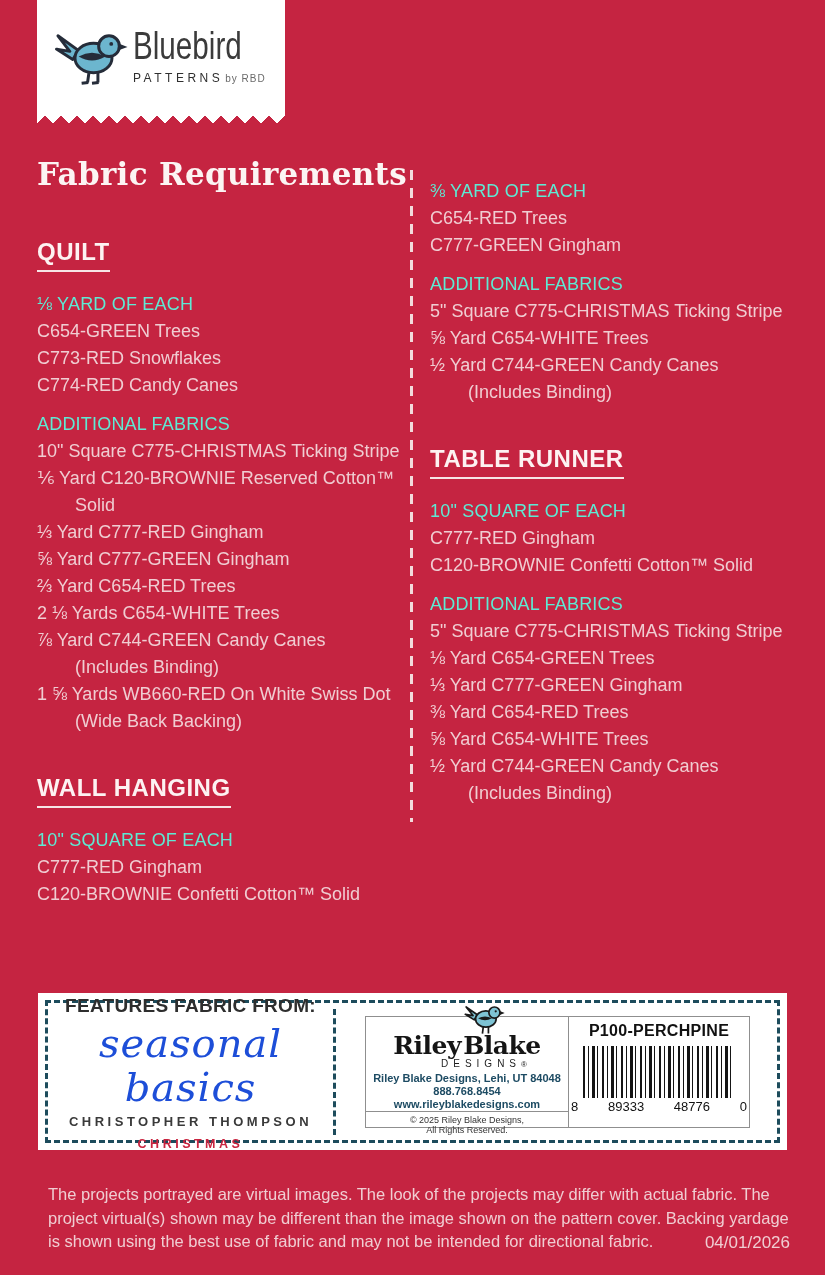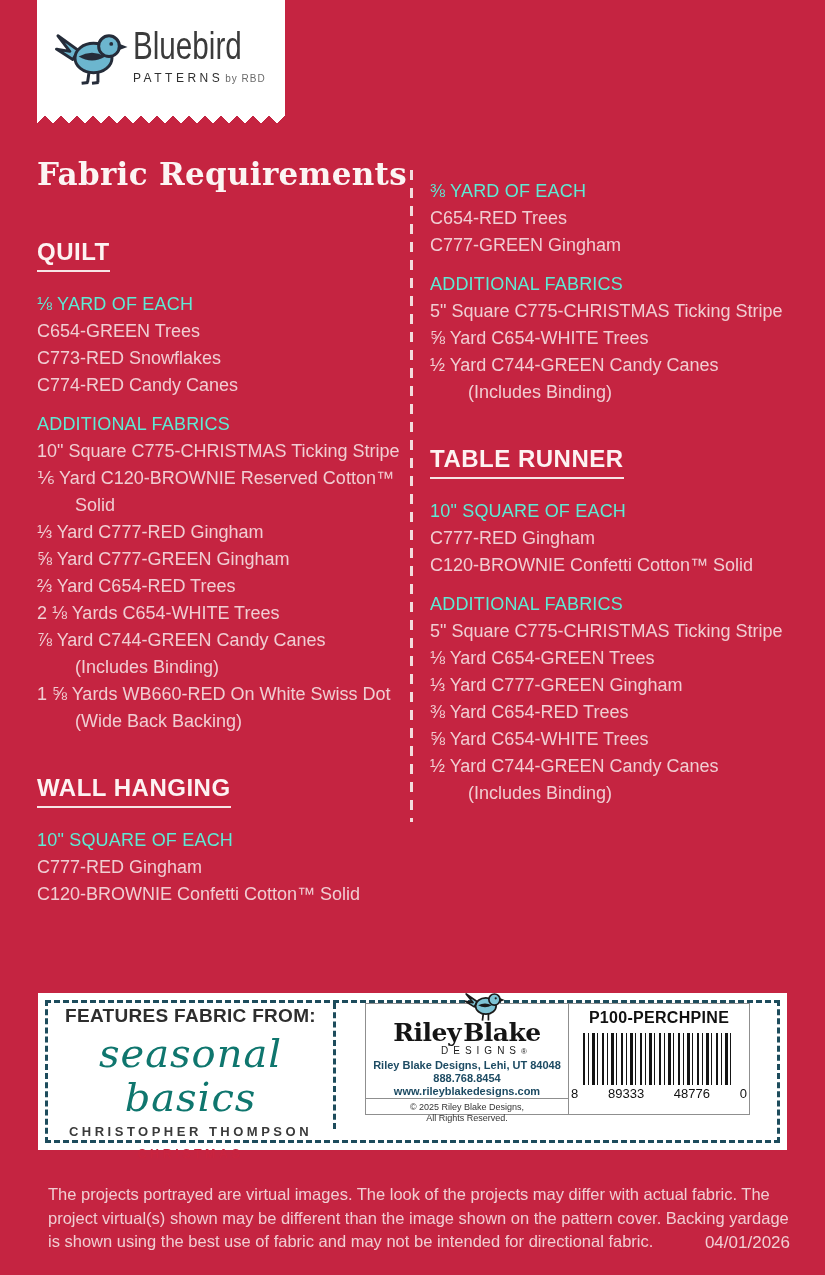--- a/index.html
+++ b/index.html
@@ -61,27 +61,27 @@
   }
   .item{font-size:18px;color:#f0cdd2;line-height:27px;}
   .item.indent{padding-left:38px;}
 
   
   .footer-panel{
     position:absolute;left:38px;top:993px;width:749px;height:157px;background:#ffffff;
   }
   .panel-inner{
     position:absolute;inset:7px;border:3px dashed #1d4c5c;
-    display:flex;align-items:flex-start;
+    display:flex;align-items:center;
   }
   .features-cell{width:285px;text-align:center;padding-top:2px;}
   .features-label{font-size:19px;font-weight:700;color:#2e2e2e;letter-spacing:0.3px;}
   .collection-script{
     font-family:"DejaVu Serif","Liberation Serif",serif;font-style:italic;
-    font-size:40px;color:#0f766e;line-height:44px;margin-top:4px;letter-spacing:1px;
+    font-size:40px;color:#1d4ed8;line-height:44px;margin-top:4px;letter-spacing:1px;
   }
   .designer{font-size:13px;font-weight:700;letter-spacing:3.5px;color:#3a3a3a;margin-top:5px;}
   .theme{font-size:12.5px;font-weight:700;letter-spacing:3.5px;color:#c9243f;margin-top:8px;}
   .cell-divider{width:0;height:126px;border-left:3px dashed #1d4c5c;}
 
   .info-table{
     margin-left:29px;width:385px;height:112px;background:#fff;
     border:1px solid #8f8f8f;display:flex;box-sizing:border-box;
   }
   .rb-cell{

